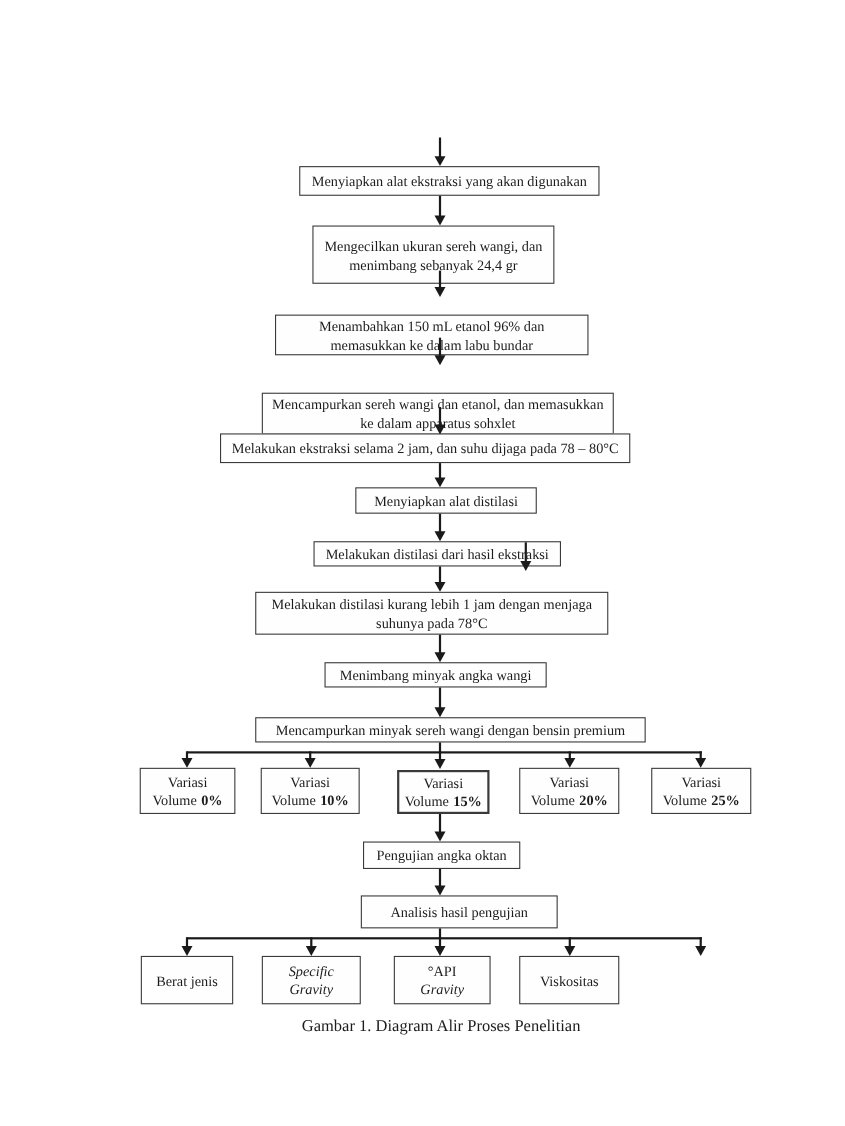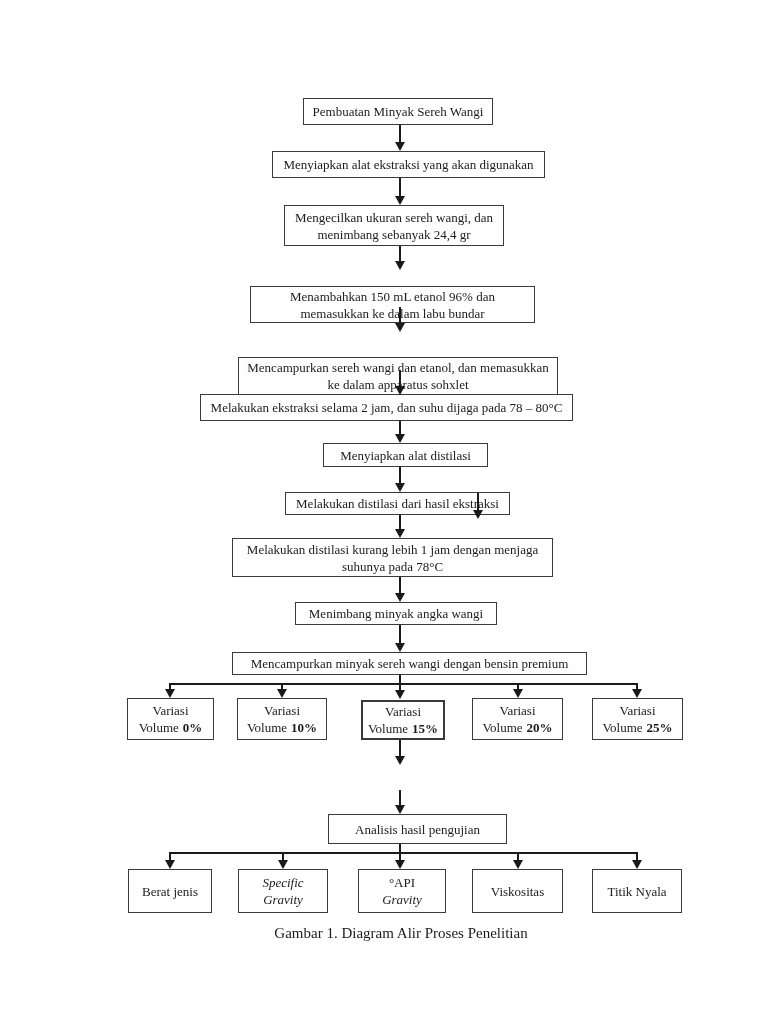--- a/index.html
+++ b/index.html
@@ -18,21 +18,21 @@
     border-right:5px solid transparent;border-top:9px solid #1a1a1a;}
   .hline{position:absolute;height:2px;background:#1a1a1a;}
   .val{font-weight:bold;margin-left:4px;}
   .vrow span.two{display:inline;}
   .italic{font-style:italic;}
   .caption{position:absolute;top:925px;left:0;right:0;text-align:center;
     transform:translateX(17px);font-size:15px;color:#1c1c1c;}
   
   .b1 {left:303px;top:98px; width:190px;height:27px;}
   .b2 {left:272px;top:151px;width:273px;height:27px;}
-  .b3 {left:284px;top:205px;width:220px;height:41px;font-family:Liberation Serif, serif;}
+  .b3 {left:284px;top:205px;width:220px;height:53px;font-family:Liberation Serif, serif;}
   .b4 {left:250px;top:270px;width:285px;height:37px;margin-top:16px;}
   .b5 {left:238px;top:332px;width:320px;height:38px;margin-top:25px;}
   .b6 {left:200px;top:394px;width:373px;height:27px;}
   .b7 {left:323px;top:443px;width:165px;height:24px;}
   .b8 {left:285px;top:492px;width:225px;height:23px;}
   .b9 {left:232px;top:538px;width:321px;height:39px;}
   .b10{left:295px;top:602px;width:202px;height:23px;}
   .b11{left:232px;top:652px;width:355px;height:23px;}
   .b12{left:330px;top:765px;width:143px;height:25px;}
   .b13{left:328px;top:814px;width:179px;height:30px;}
@@ -47,23 +47,20 @@
   .rB{left:238px;top:869px;width:90px;height:44px;}
   .rC{left:358px;top:869px;width:88px;height:44px;}
   .rD{left:472px;top:869px;width:91px;height:44px;}
   .rE{left:592px;top:869px;width:90px;height:44px;}
 </style>
 </head>
 <body>
 
 <div id="page">
 
-  <div class="box b1">
-    <span>Pembuatan Minyak Sereh Wangi</span>
-  </div>
   <div class="box b2">
     <span>Menyiapkan alat ekstraksi yang akan digunakan</span>
   </div>
   <div class="box b3">
     <span>Mengecilkan ukuran sereh wangi, dan</span>
     <span>menimbang sebanyak 24,4 gr</span>
   </div>
   <div class="box b4">
     <span>Menambahkan 150 mL etanol 96% dan</span>
     <span>memasukkan ke dalam labu bundar</span>
@@ -106,40 +103,40 @@
   </div>
   <div class="box vrow vD">
     <span>Variasi</span>
     <span class="two"><span class="two">Volume</span><span class="two val">20%</span></span>
   </div>
   <div class="box vrow vE">
     <span>Variasi</span>
     <span class="two"><span class="two">Volume</span><span class="two val">25%</span></span>
   </div>
 
+  <div class="box b12">
+    <span>Pengujian angka oktan</span>
+  </div>
   <div class="box b13">
     <span>Analisis hasil pengujian</span>
   </div>
 
   <div class="box rA">
     <span>Berat jenis</span>
   </div>
   <div class="box rB">
     <span class="italic">Specific</span>
     <span class="italic">Gravity</span>
   </div>
   <div class="box rC">
     <span>°API</span>
     <span class="italic">Gravity</span>
   </div>
   <div class="box rD">
     <span>Viskositas</span>
-  </div>
-  <div class="box rE">
-    <span>Titik Nyala</span>
   </div>
 
   <div class="shaft" style="left:399px;top:125px;height:18px;"></div>
   <div class="head" style="left:395px;top:142px;"></div>
   <div class="shaft" style="left:399px;top:178px;height:19px;"></div>
   <div class="head" style="left:395px;top:196px;"></div>
   <div class="shaft" style="left:399px;top:246px;height:16px;"></div>
   <div class="head" style="left:395px;top:261px;"></div>
   <div class="shaft" style="left:399px;top:307px;height:17px;"></div>
   <div class="head" style="left:395px;top:323px;"></div>

